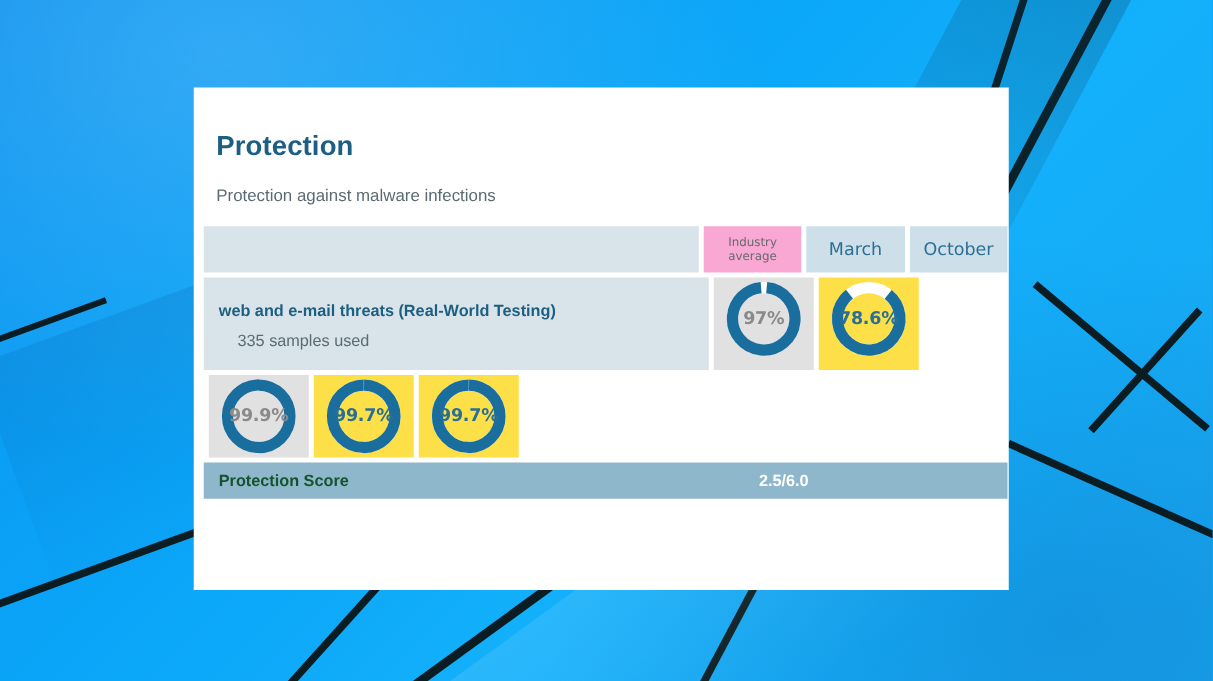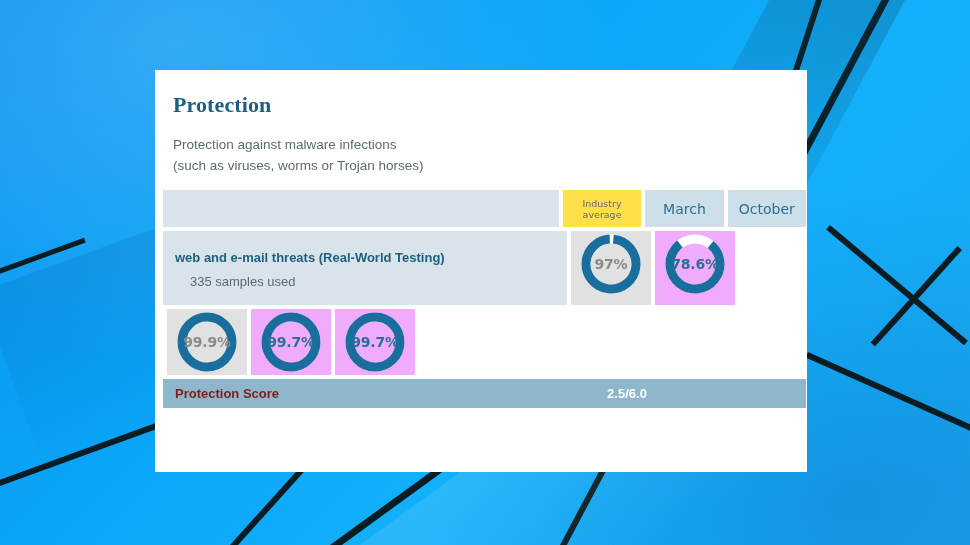--- a/index.html
+++ b/index.html
@@ -54,22 +54,22 @@
     padding: 0;
   }
   #card-head {
     padding: 18px 0 0 18px;
   }
   #page-title {
     font-size: 22px;
     font-weight: bold;
     color: #1c5f82;
     letter-spacing: 0.1px;
-    margin: 4px 0 16px 0;
-    font-family: Liberation Serif, serif;
+    margin: 16px 0 16px 0;
+    font-family: Liberation Sans, sans-serif;
   }
   .desc-line {
     font-size: 13.5px;
     color: #5b6b72;
     line-height: 21px;
   }
 
   
   #result-table {
     margin-top: 14px;
@@ -84,42 +84,42 @@
   }
   .cell {
     box-sizing: border-box;
   }
   .c-desc   { width: 404px; }
   .c-metric { width: 80px; margin-left: 4px; }
 
   
   .hdr .cell { height: 37px; display: flex; align-items: center; justify-content: center; }
   .hdr .c-desc { background: #d9e4ea; }
-  .hdr .c-ind  { background: #fde047; }
+  .hdr .c-ind  { background: #f9a8d4; }
   .hdr .c-mon  { background: #cddfe9; }
   .hdr-ind-label {
     font-size: 9.5px;
     color: #666a6c;
     line-height: 11px;
     text-align: center;
     font-family: "DejaVu Sans", sans-serif;
   }
   .hdr-mon-label {
     font-size: 14px;
     color: #2b6f94;
     font-family: "DejaVu Sans", sans-serif;
   }
 
   
   .data .c-desc {
     background: #d9e4ea;
     padding: 14px 14px 12px 12px;
   }
   .data .c-ind { background: #e1e1e1; }
-  .data .c-mon { background: #f0abfc; }
+  .data .c-mon { background: #fde047; }
   .c-metric {
     display: flex;
     justify-content: center;
   }
   .row-title {
     font-size: 13px;
     font-weight: bold;
     color: #1d5f81;
     line-height: 25px;
   }
@@ -158,21 +158,21 @@
     align-items: center;
     height: 29px;
     background: #8fb7cb;
     margin: 3px 1px 0 8px;
     width: 643px;
     box-sizing: border-box;
   }
   #score-label {
     font-size: 13px;
     font-weight: bold;
-    color: #7f1d1d;
+    color: #14532d;
     padding-left: 12px;
     width: 404px;
     box-sizing: border-box;
   }
   #score-value {
     font-size: 13px;
     font-weight: bold;
     color: #ffffff;
     text-align: center;
     width: 120px;
@@ -200,21 +200,20 @@
 
   <div class="band" style="left:-20px; top:292px; width:420px; height:200px; background:linear-gradient(180deg,rgba(0,90,160,0.18),rgba(0,90,160,0)); transform:rotate(-20deg);"></div>
   <div class="band" style="left:360px; top:545px; width:420px; height:180px; background:linear-gradient(180deg,rgba(255,255,255,0.10),rgba(255,255,255,0)); transform:rotate(-36deg);"></div>
 </div>
 
 <div id="card">
 
   <div id="card-head">
     <div id="page-title">Protection</div>
     <div class="desc-line">Protection against malware infections</div>
-    <div class="desc-line">(such as viruses, worms or Trojan horses)</div>
   </div>
 
   <div id="result-table">
 
     <div class="trow hdr">
       <div class="cell c-desc"></div>
       <div class="cell c-metric c-ind">
         <div class="hdr-ind-label">
           <span>Industry</span><br>
           <span>average</span>

